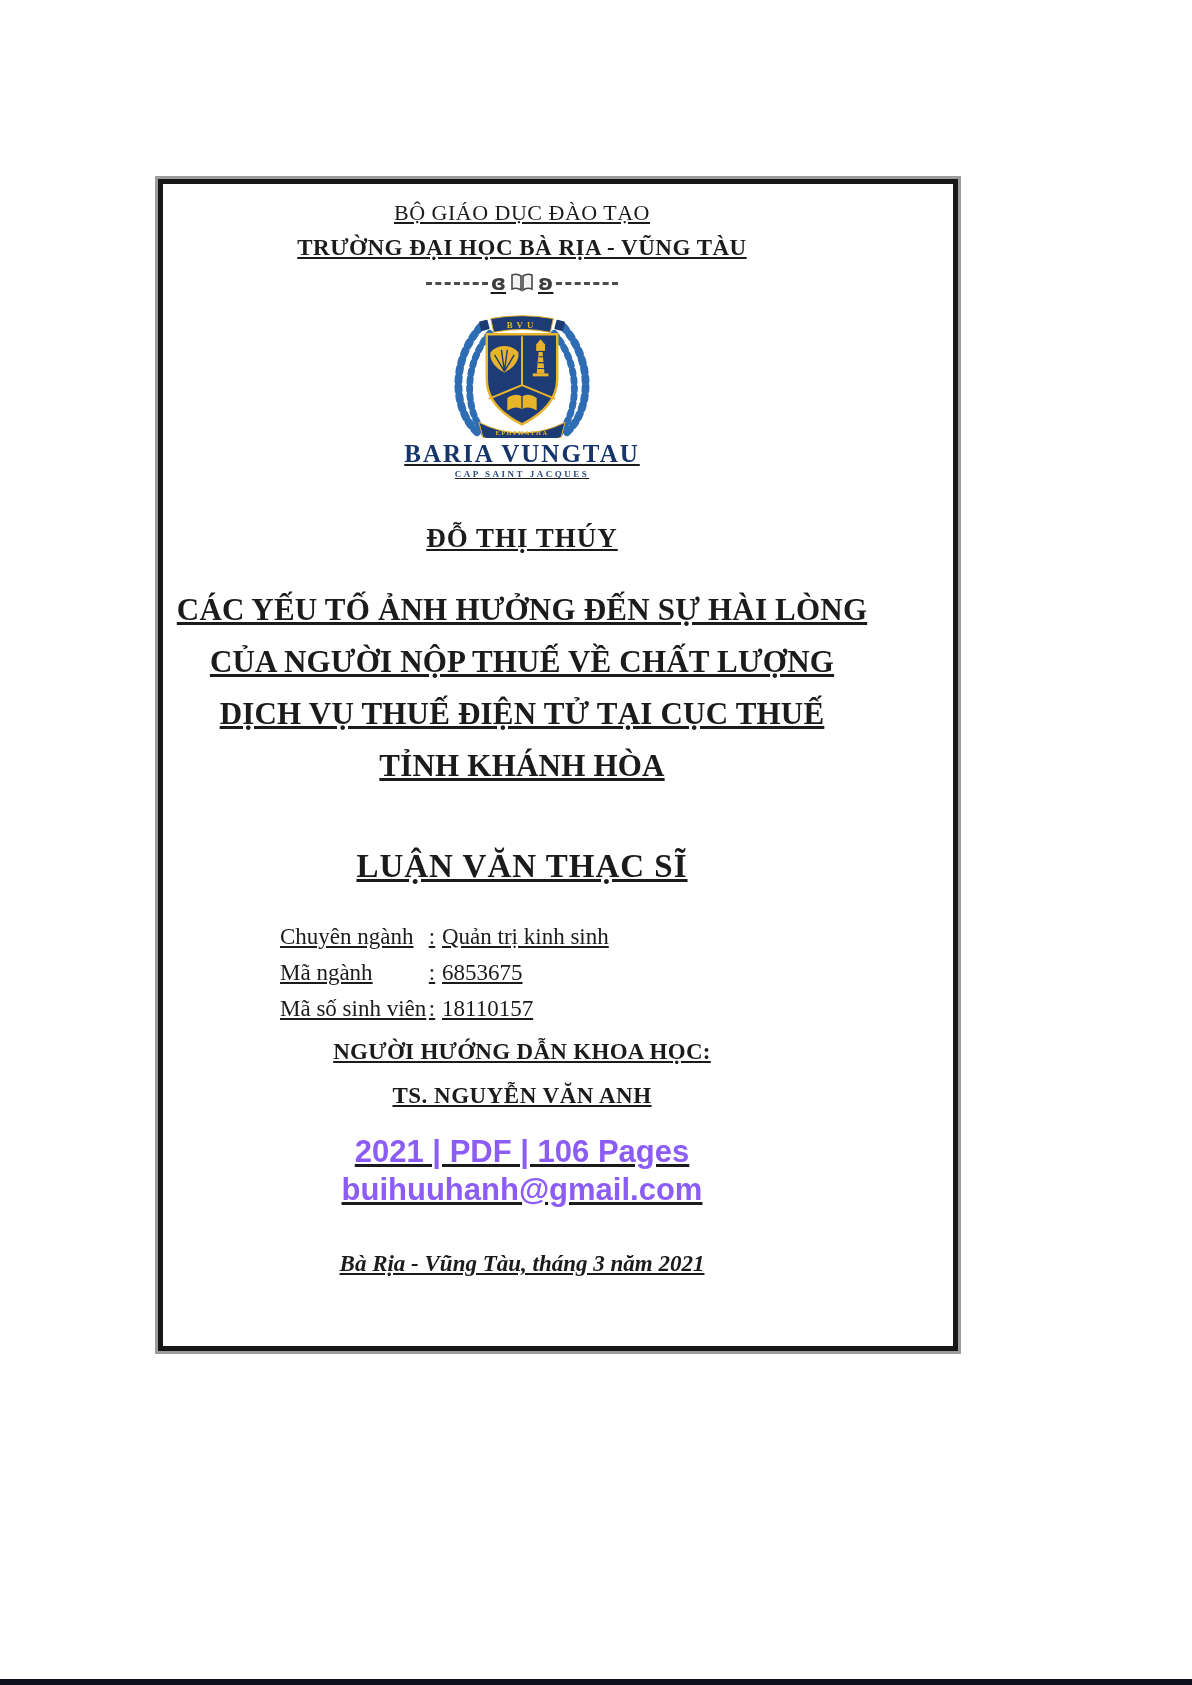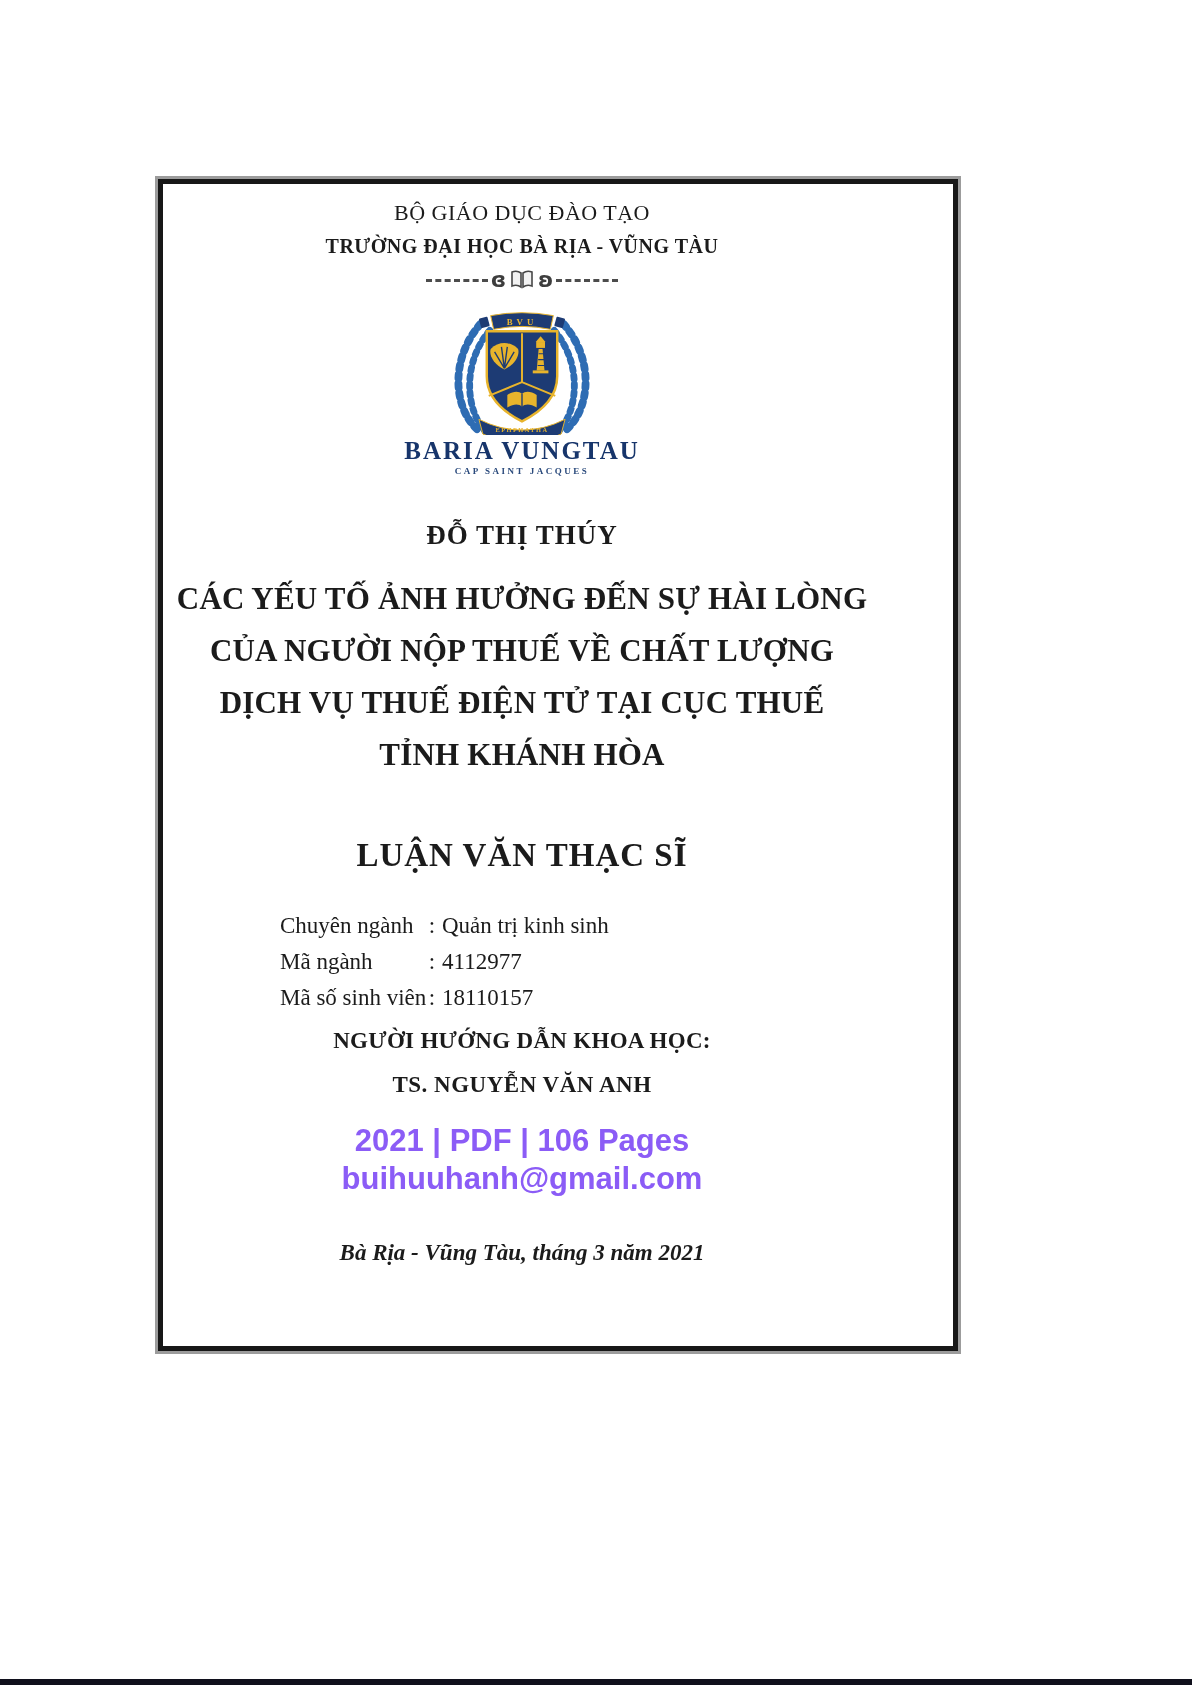--- a/index.html
+++ b/index.html
@@ -1,37 +1,37 @@
 <!DOCTYPE html>
 <html><head>
 <meta charset="utf-8">
 <style>
   html,body{margin:0;padding:0;background:#ffffff;}
   .screen{position:relative;width:1192px;height:1685px;background:#ffffff;overflow:hidden;
           font-family:"Liberation Serif",serif;color:#1b1b1b;}
   .frame{position:absolute;left:158px;top:179px;width:790px;height:1162px;background:#ffffff;
          border:5px solid #171717;box-shadow:0 0 0 3px #9c9c9c;}
-  .content{width:718px;text-align:center;}
+  .content{width:718px;text-align:center;text-decoration:underline;}
 
   .ministry{margin-top:16px;font-size:22px;letter-spacing:.5px;}
-  .university{margin-top:9px;font-size:20px;font-weight:bold;letter-spacing:.5px;}
+  .university{margin-top:9px;font-size:23px;font-weight:bold;letter-spacing:.5px;}
 
   .ornament{margin-top:9px;display:flex;align-items:center;justify-content:center;gap:3px;color:#3d3d3d;height:26px;}
   .dash-line{width:62px;height:0;border-top:3px dashed #4c4c4c;}
   .flourish{font-family:"DejaVu Sans",sans-serif;font-size:21px;line-height:1;color:#3d3d3d;font-weight:bold;}
   .book-icon{display:block;}
 
   .logo-block{margin-top:5px;}
   .emblem{display:block;margin:0 auto;}
   .wordmark1{margin-top:2px;font-size:25px;font-weight:bold;color:#17356b;letter-spacing:2px;}
   .wordmark2{font-size:16px;color:#7b90ae;letter-spacing:7px;}
   .wordmark3{margin-top:1px;font-size:9px;font-weight:bold;color:#2a4a7c;letter-spacing:2.5px;}
 
   .author{margin-top:44px;font-size:27px;font-weight:bold;letter-spacing:1px;}
-  .thesis-title{margin-top:22px;font-size:31px;font-weight:bold;line-height:52px;letter-spacing:.2px;}
+  .thesis-title{margin-top:30px;font-size:31px;font-weight:bold;line-height:52px;letter-spacing:.2px;}
   .degree{margin-top:56px;font-size:33px;font-weight:bold;letter-spacing:1px;}
 
   .details{margin:34px 0 0 117px;text-align:left;font-size:23px;}
   .detail-row{display:grid;grid-template-columns:142px 20px auto;line-height:36px;}
   .detail-label{white-space:nowrap;}
   .detail-sep{text-align:center;}
 
   .sup-heading{margin-top:12px;font-size:23px;font-weight:bold;letter-spacing:.3px;}
   .sup-name{margin-top:18px;font-size:23px;font-weight:bold;letter-spacing:.5px;}
 
@@ -111,21 +111,21 @@
 
       <div class="details">
         <div class="detail-row">
           <span class="detail-label">Chuyên ngành</span>
           <span class="detail-sep">:</span>
           <span class="detail-value">Quản trị kinh sinh</span>
         </div>
         <div class="detail-row">
           <span class="detail-label">Mã ngành</span>
           <span class="detail-sep">:</span>
-          <span class="detail-value">4112977</span>
+          <span class="detail-value">6853675</span>
         </div>
         <div class="detail-row">
           <span class="detail-label">Mã số sinh viên</span>
           <span class="detail-sep">:</span>
           <span class="detail-value">18110157</span>
         </div>
       </div>
 
       <div class="sup-heading">NGƯỜI HƯỚNG DẪN KHOA HỌC:</div>
       <div class="sup-name">TS. NGUYỄN VĂN ANH</div>

